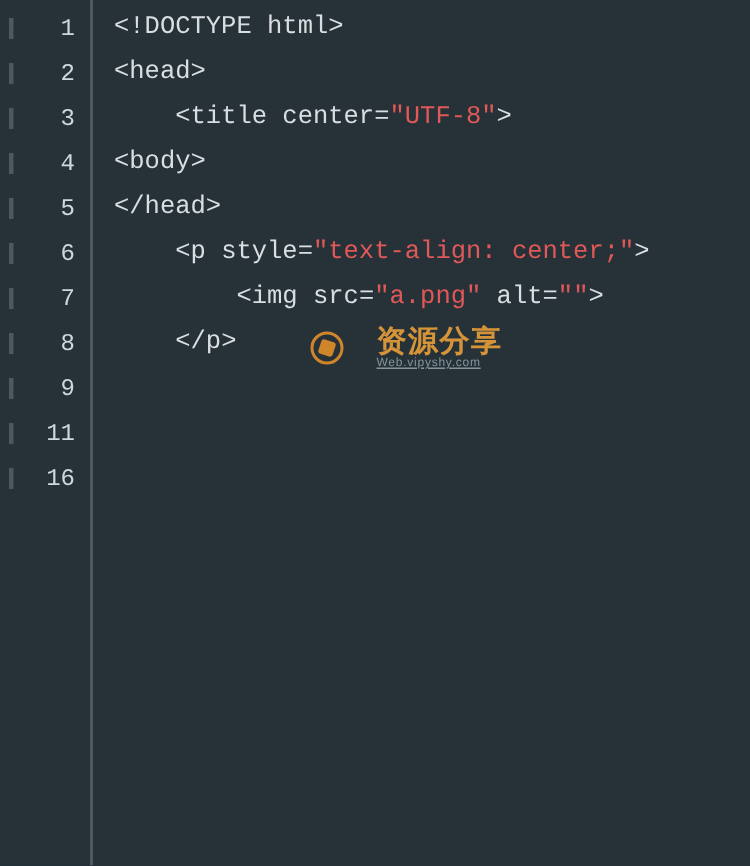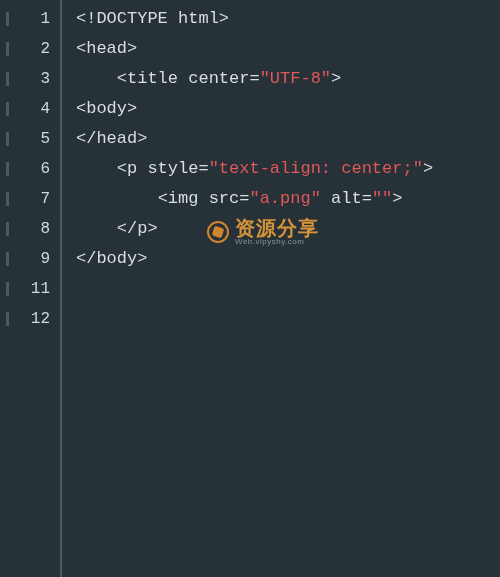--- a/index.html
+++ b/index.html
@@ -55,21 +55,21 @@
     word-break: break-all;
   }
   .tok-punc, .tok-tag, .tok-attr { color: #d9dee1; }
   .tok-str { color: #e05858; }
   .watermark {
     position: absolute;
     left: 145px;
     top: 218px;
     display: flex;
     align-items: center;
-    gap: 6px;
+    gap: 22px;
     opacity: 0.95;
     pointer-events: none;
   }
   .wm-icon {
     width: 22px; height: 22px;
     border: 2px solid #d98a2a;
     border-radius: 50%;
     position: relative;
   }
   .wm-icon::after {
@@ -86,50 +86,50 @@
     font-size: 20px;
     font-weight: 700;
     letter-spacing: 1px;
     font-family: "Microsoft YaHei", sans-serif;
   }
   .wm-sub {
     color: #8a9aa2;
     font-size: 8px;
     letter-spacing: 0.5px;
     font-family: sans-serif;
+    text-decoration: underline;
   }
 </style>
 </head>
 <body>
 
 <div class="editor">
   <div class="gutter">
       <div class="ln">1</div>
       <div class="ln">2</div>
       <div class="ln">3</div>
       <div class="ln">4</div>
       <div class="ln">5</div>
       <div class="ln">6</div>
       <div class="ln">7</div>
       <div class="ln">8</div>
       <div class="ln">9</div>
       <div class="ln">11</div>
-      <div class="ln">12</div>
+      <div class="ln">16</div>
     </div>
   <div class="code">
     <div class="watermark">
       <div class="wm-icon"></div>
       <div class="wm-text">
         <div class="wm-main">资源分享</div>
         <div class="wm-sub">Web.vipyshy.com</div>
       </div>
     </div>
   <div class="row"><span class="tok-punc">&lt;!</span><span class="tok-tag">DOCTYPE</span><span class="tok-punc"> </span><span class="tok-attr">html</span><span class="tok-punc">&gt;</span></div>
       <div class="row"><span class="tok-punc">&lt;</span><span class="tok-tag">head</span><span class="tok-punc">&gt;</span></div>
       <div class="row"><span class="tok-punc">    &lt;</span><span class="tok-tag">title</span><span class="tok-punc"> </span><span class="tok-attr">center</span><span class="tok-punc">=</span><span class="tok-str">"UTF-8"</span><span class="tok-punc">&gt;</span></div>
       <div class="row"><span class="tok-punc">&lt;</span><span class="tok-tag">body</span><span class="tok-punc">&gt;</span></div>
       <div class="row"><span class="tok-punc">&lt;/</span><span class="tok-tag">head</span><span class="tok-punc">&gt;</span></div>
       <div class="row"><span class="tok-punc">    &lt;</span><span class="tok-tag">p</span><span class="tok-punc"> </span><span class="tok-attr">style</span><span class="tok-punc">=</span><span class="tok-str">"text-align: center;"</span><span class="tok-punc">&gt;</span></div>
       <div class="row"><span class="tok-punc">        &lt;</span><span class="tok-tag">img</span><span class="tok-punc"> </span><span class="tok-attr">src</span><span class="tok-punc">=</span><span class="tok-str">"a.png"</span><span class="tok-punc"> </span><span class="tok-attr">alt</span><span class="tok-punc">=</span><span class="tok-str">""</span><span class="tok-punc">&gt;</span></div>
       <div class="row"><span class="tok-punc">    &lt;/</span><span class="tok-tag">p</span><span class="tok-punc">&gt;</span></div>
-      <div class="row"><span class="tok-punc">&lt;/</span><span class="tok-tag">body</span><span class="tok-punc">&gt;</span></div>
     </div>
 </div>
 
 </body></html>

